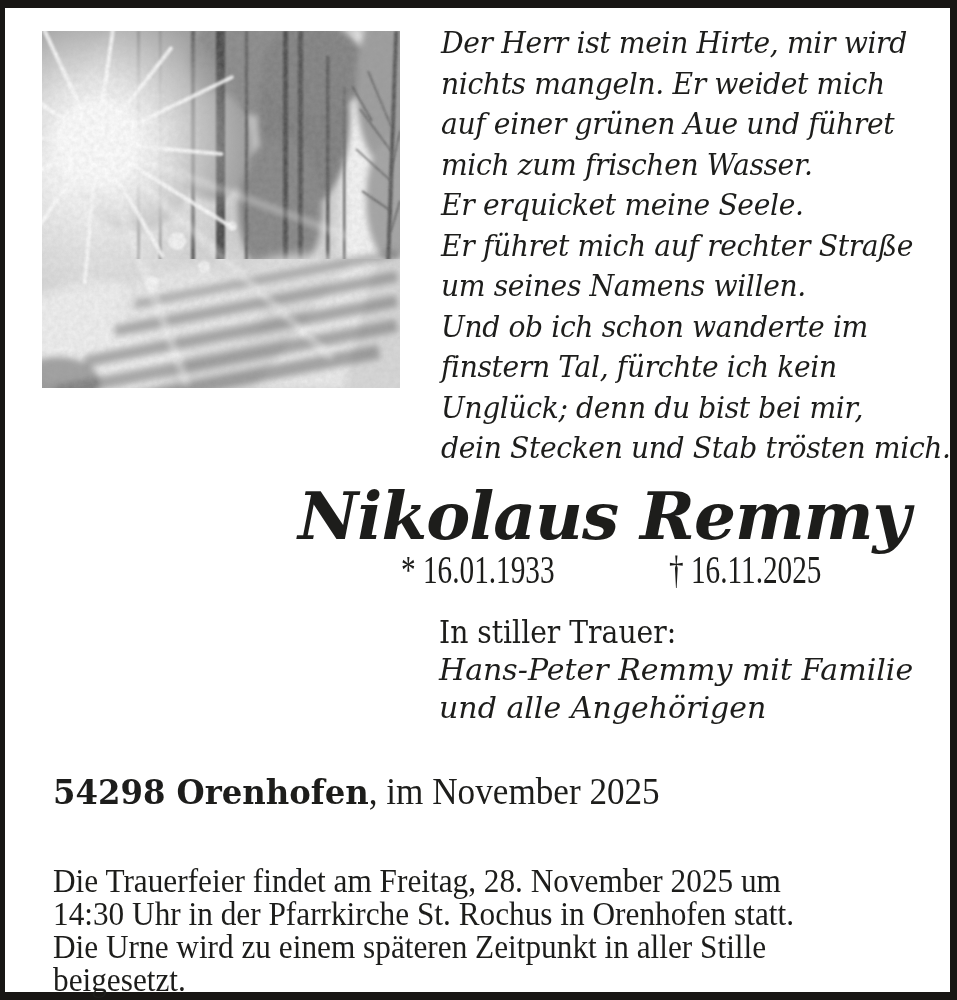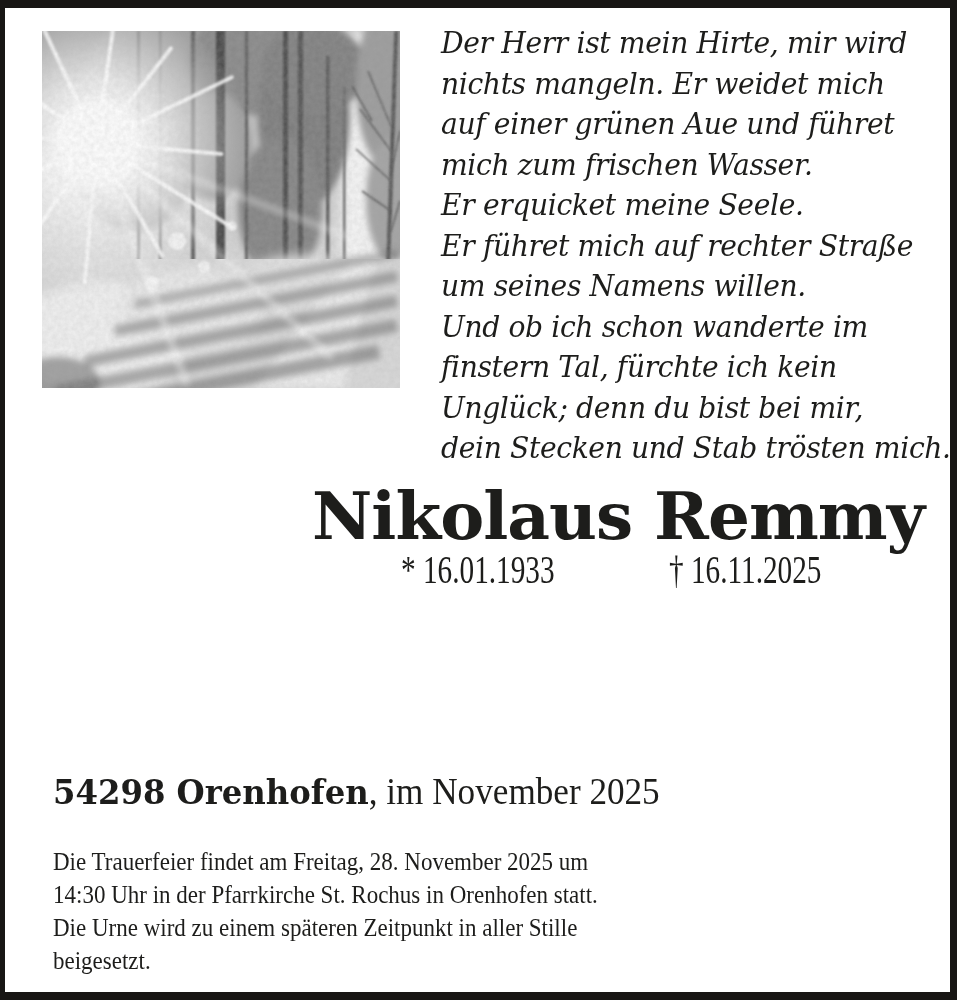--- a/index.html
+++ b/index.html
@@ -37,22 +37,22 @@
     transform:scaleX(0.94);transform-origin:0 0;
     white-space:nowrap;
   }
 
   .name{
     position:absolute;left:298px;top:483px;width:640px;margin:0;
     font-family:"DejaVu Serif","Liberation Serif",serif;
     font-weight:bold;
     font-size:66px;line-height:1;
     letter-spacing:-1px;
-    text-align:center;
-    white-space:nowrap;
+    white-space:nowrap;
+    font-style:italic;
   }
 
   .date{
     position:absolute;top:550px;
     font-family:"Liberation Serif","DejaVu Serif",serif;
     font-size:39px;line-height:1;
     transform:scaleX(0.75);transform-origin:0 0;
     white-space:nowrap;
   }
   .date-birth{left:401px;}
@@ -83,22 +83,22 @@
     display:inline-block;
     transform:scaleX(0.95);transform-origin:0 0;
   }
   .location .loc-bold{
     font-family:"DejaVu Serif","Liberation Serif",serif;
     font-weight:bold;
     font-size:34px;
   }
 
   .funeral{
-    position:absolute;left:53px;top:845px;
-    font-size:25px;line-height:33px;
+    position:absolute;left:53px;top:864px;
+    font-size:34px;line-height:33px;
     white-space:nowrap;
   }
   .funeral .f-line{
     transform:scaleX(0.92);transform-origin:0 0;
   }
 </style>
 </head>
 <body>
 
 <div class="sheet">
@@ -240,20 +240,25 @@
     <div>Und ob ich schon wanderte im</div>
     <div>finstern Tal, fürchte ich kein</div>
     <div>Unglück; denn du bist bei mir,</div>
     <div>dein Stecken und Stab trösten mich.</div>
   </div>
 
   <h1 class="name">Nikolaus Remmy</h1>
   <div class="date date-birth">* 16.01.1933</div>
   <div class="date date-death">† 16.11.2025</div>
 
+  <div class="mourning">
+    <div class="intro">In stiller Trauer:</div>
+    <div class="m-line">Hans-Peter Remmy mit Familie</div>
+    <div class="m-line">und alle Angehörigen</div>
+  </div>
 
   <div class="location">
     <span class="inner"><span class="loc-bold">54298 Orenhofen</span><span>, im November 2025</span></span>
   </div>
 
   <div class="funeral">
     <div class="f-line">Die Trauerfeier findet am Freitag, 28. November 2025 um</div>
     <div class="f-line">14:30 Uhr in der Pfarrkirche St. Rochus in Orenhofen statt.</div>
     <div class="f-line">Die Urne wird zu einem späteren Zeitpunkt in aller Stille</div>
     <div class="f-line">beigesetzt.</div>

